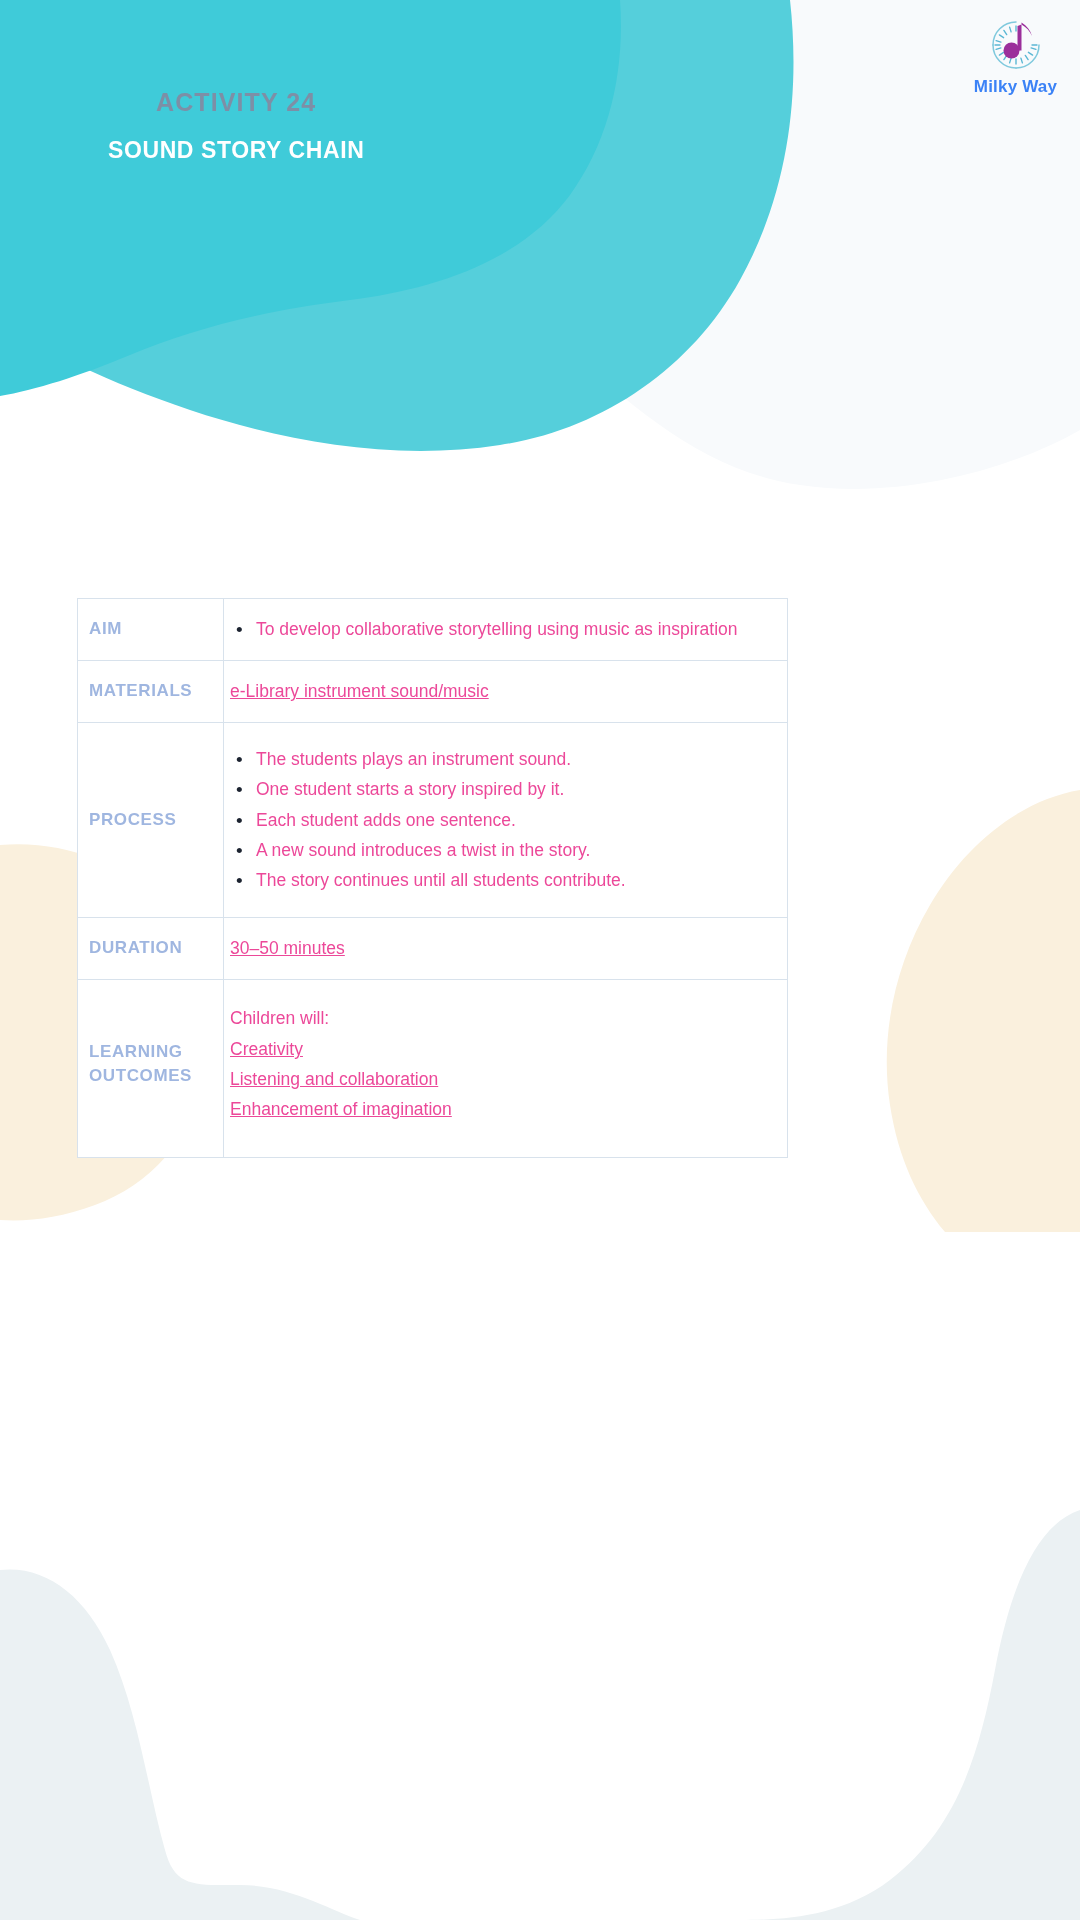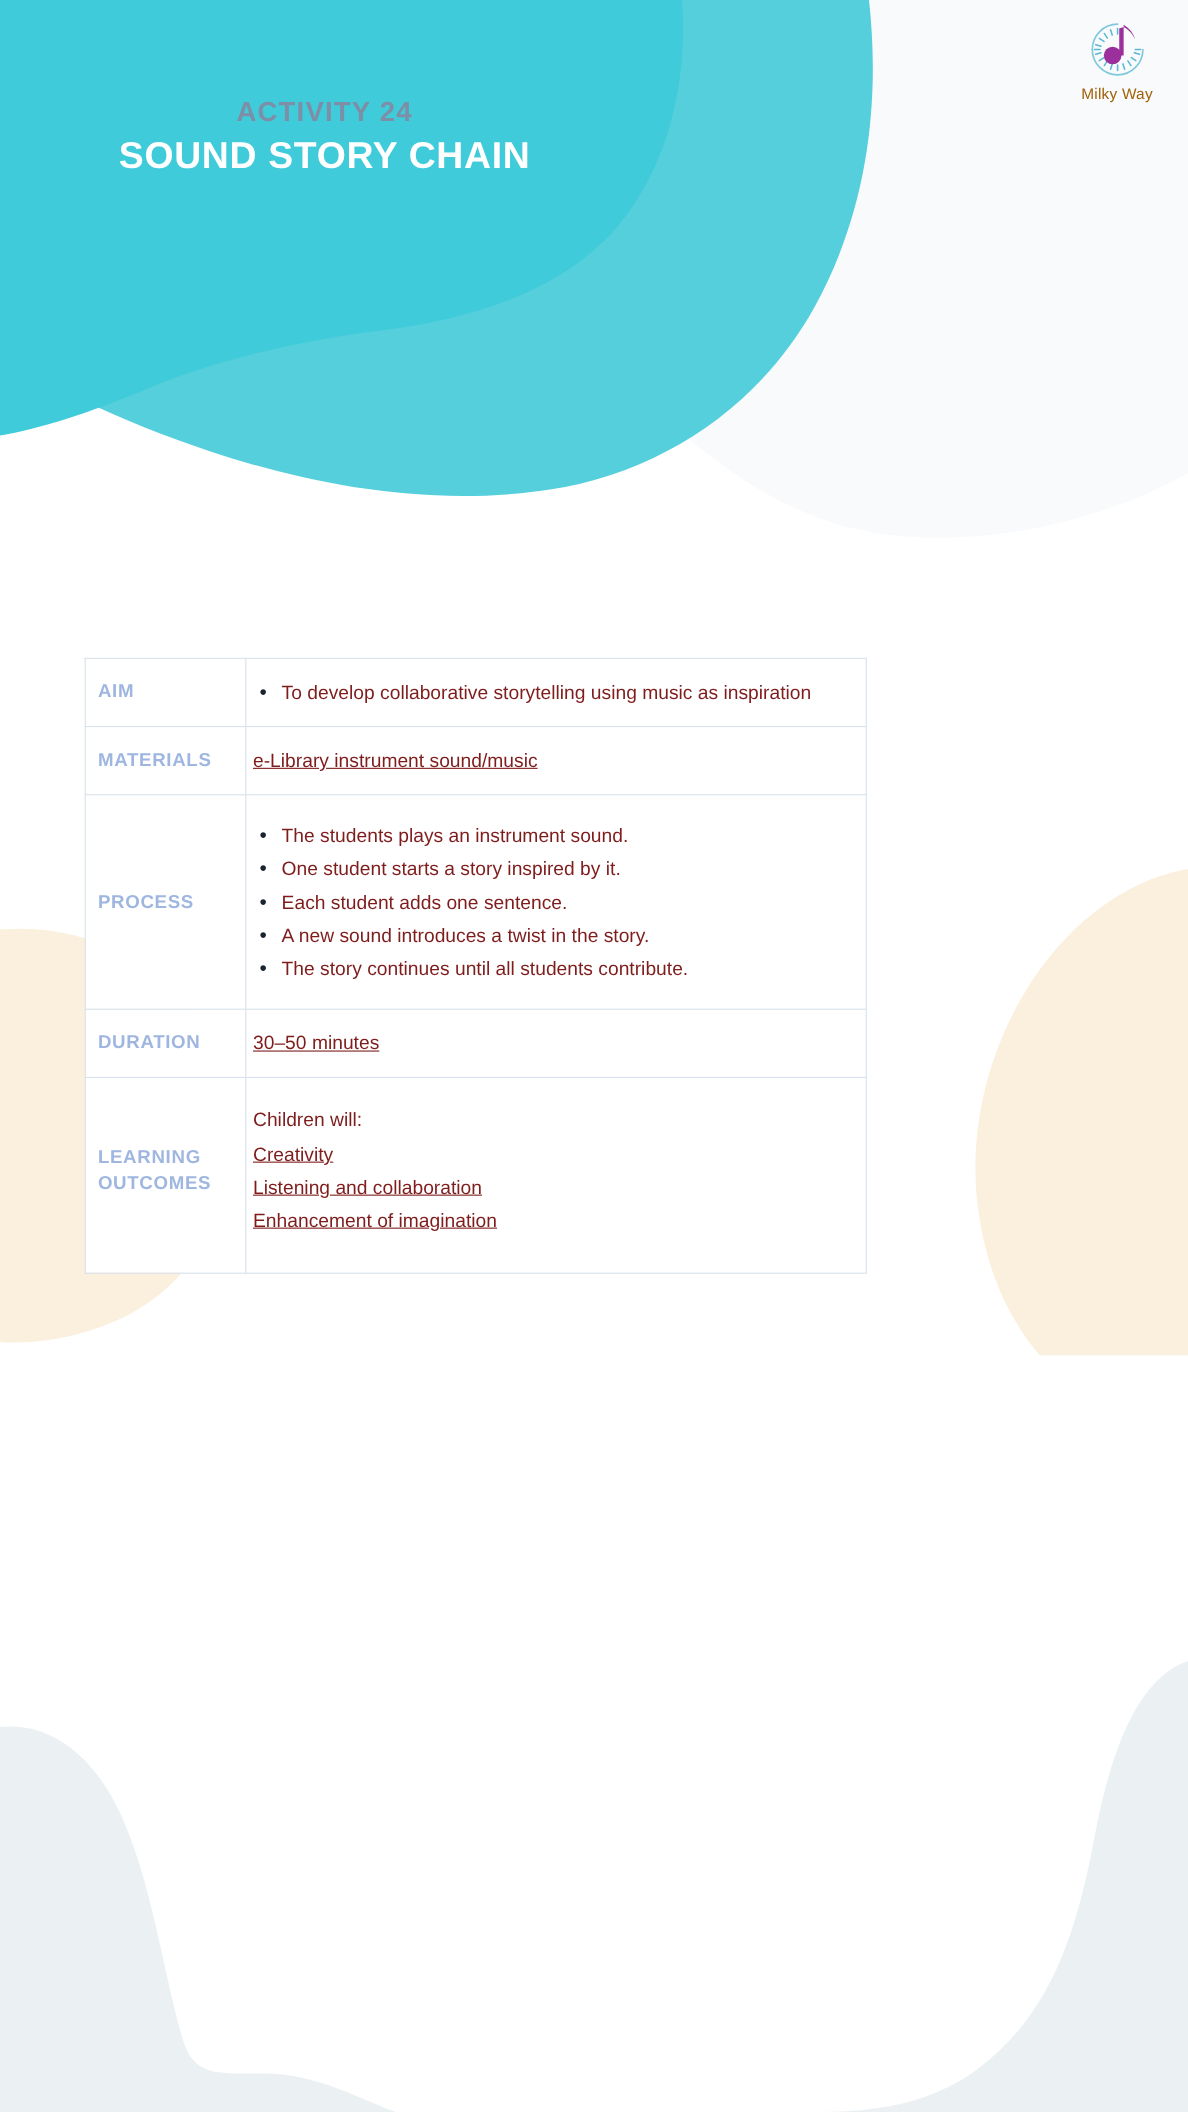--- a/index.html
+++ b/index.html
@@ -24,41 +24,41 @@
     text-align:center;
   }
   .activity-label {
     font-size:25px;
     letter-spacing:1.1px;
     font-weight:600;
     color:#7d8fa6;
     line-height:1.15;
   }
   .activity-title {
-    font-size:34px;
+    font-size:23px;
     letter-spacing:0.6px;
     font-weight:700;
     color:#ffffff;
     line-height:1.3;
-    margin-top:3px;
+    margin-top:19px;
   }
 
   
   .logo {
     position:absolute;
     left:963px; top:14px;
     width:105px; height:82px;
     z-index:6;
     text-align:center;
   }
   .logo svg { display:block; margin:0 auto; }
   .logo-word {
-    font-size:14px;
-    font-weight:400;
-    color:#a16207;
+    font-size:17px;
+    font-weight:700;
+    color:#3b82f6;
     letter-spacing:0.2px;
     margin-top:1px;
   }
 
   
   .info-table {
     position:absolute;
     left:77px;
     top:598px;
     width:711px;
@@ -75,21 +75,21 @@
     width:146px;
     padding:14px 0 14px 11px;
     color:#9fb6e0;
     font-size:17px;
     font-weight:700;
     letter-spacing:0.6px;
     line-height:1.45;
   }
   .content-cell {
     padding:14px 18px 14px 6px;
-    color:#7f1d1d;
+    color:#ec4899;
     font-size:17.5px;
     line-height:1.55;
   }
   .content-cell ul { list-style:none; }
   .content-cell li {
     position:relative;
     padding-left:26px;
     margin:3px 0;
   }
   .content-cell li::before {

